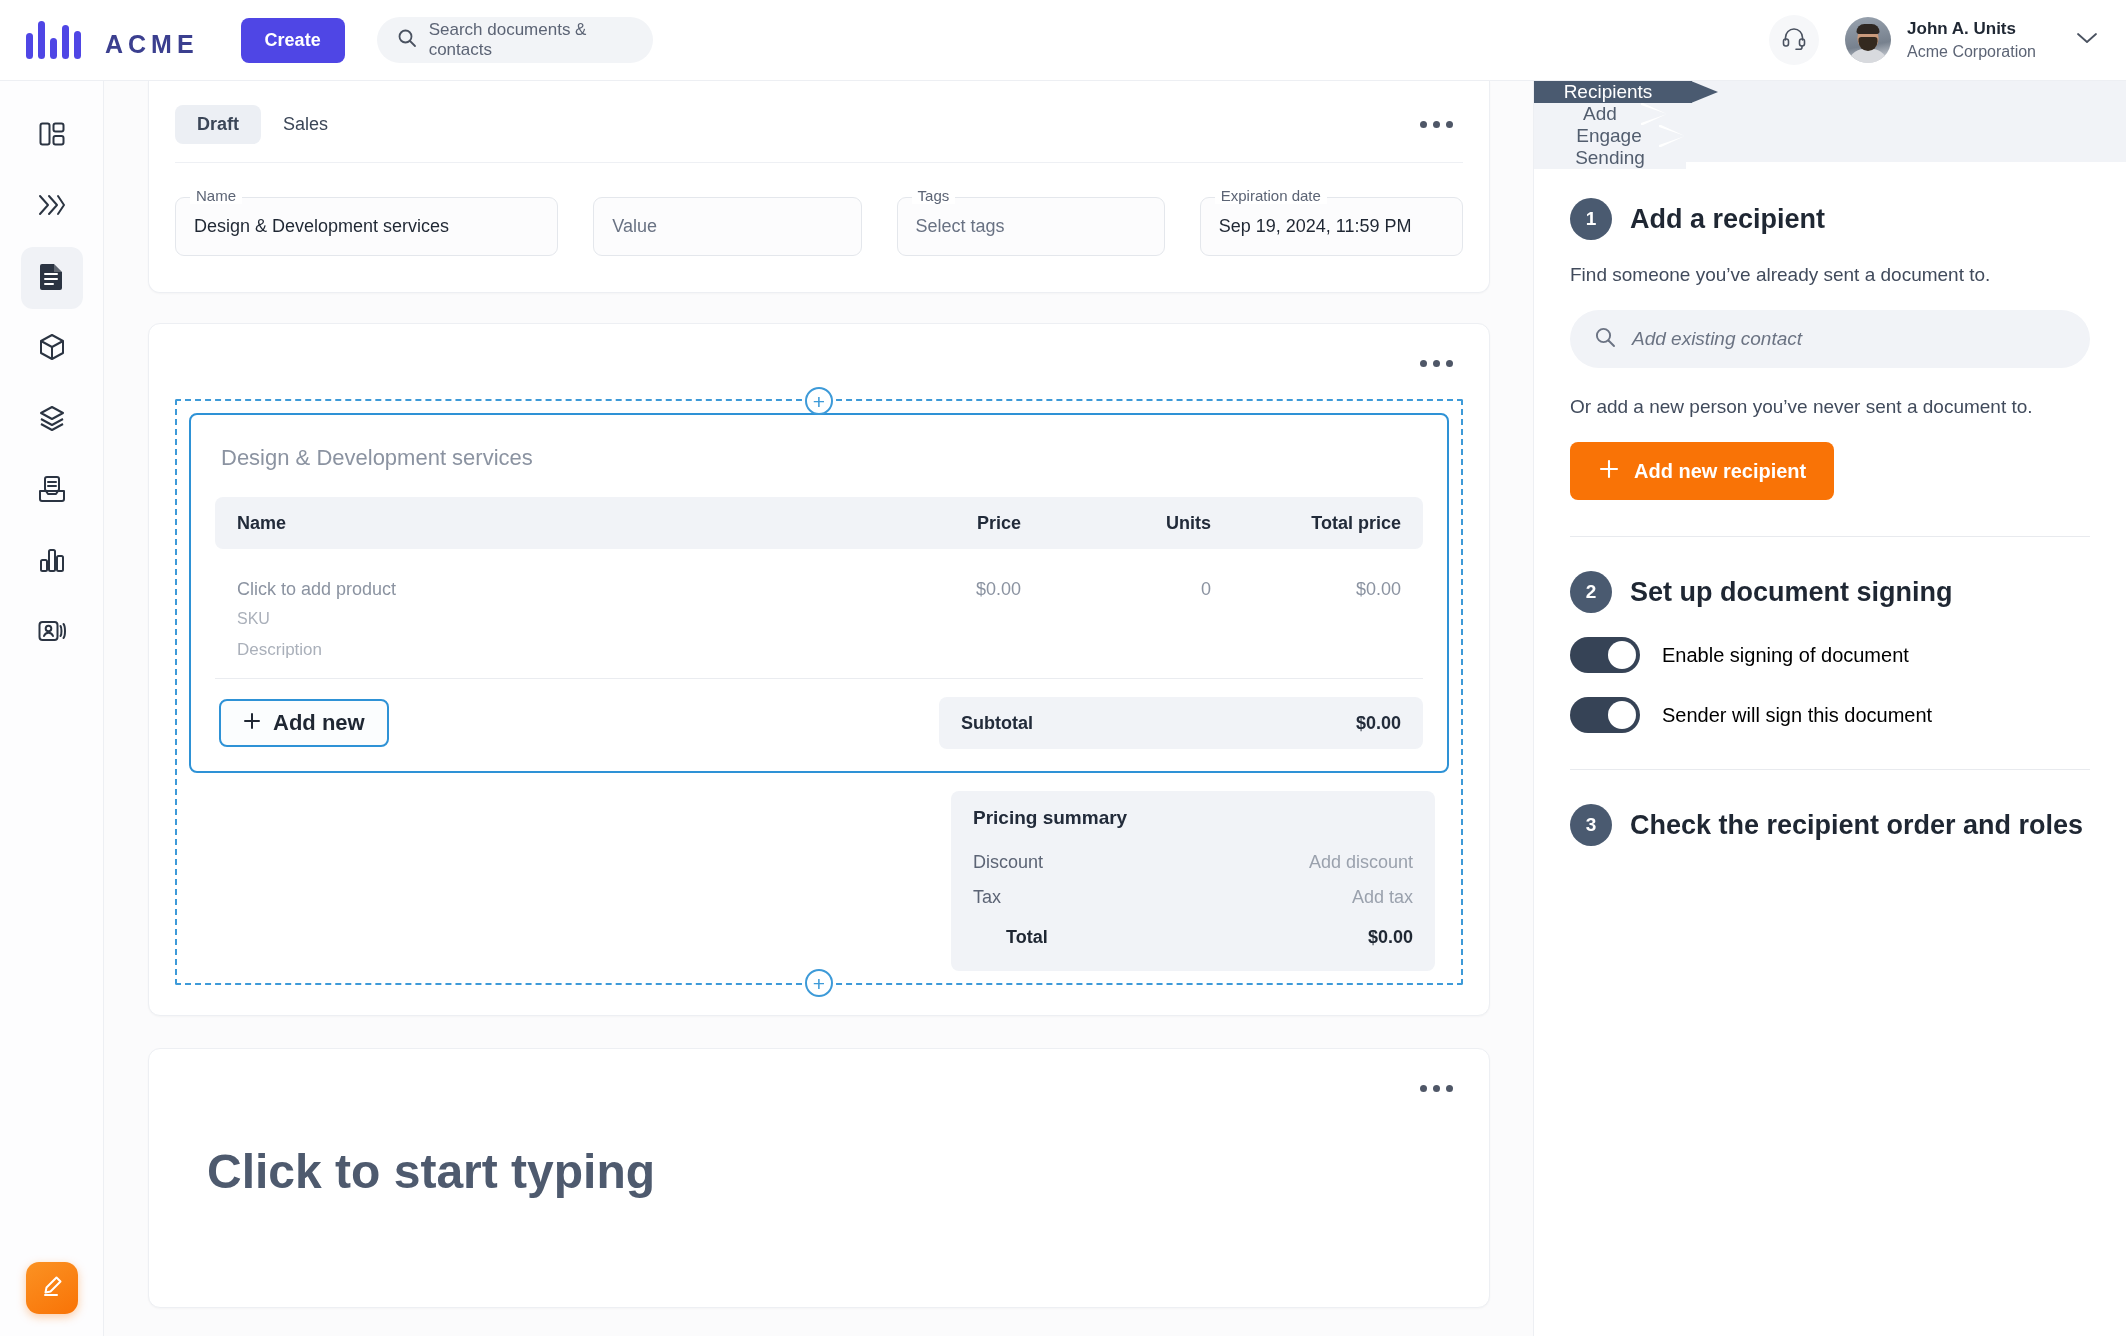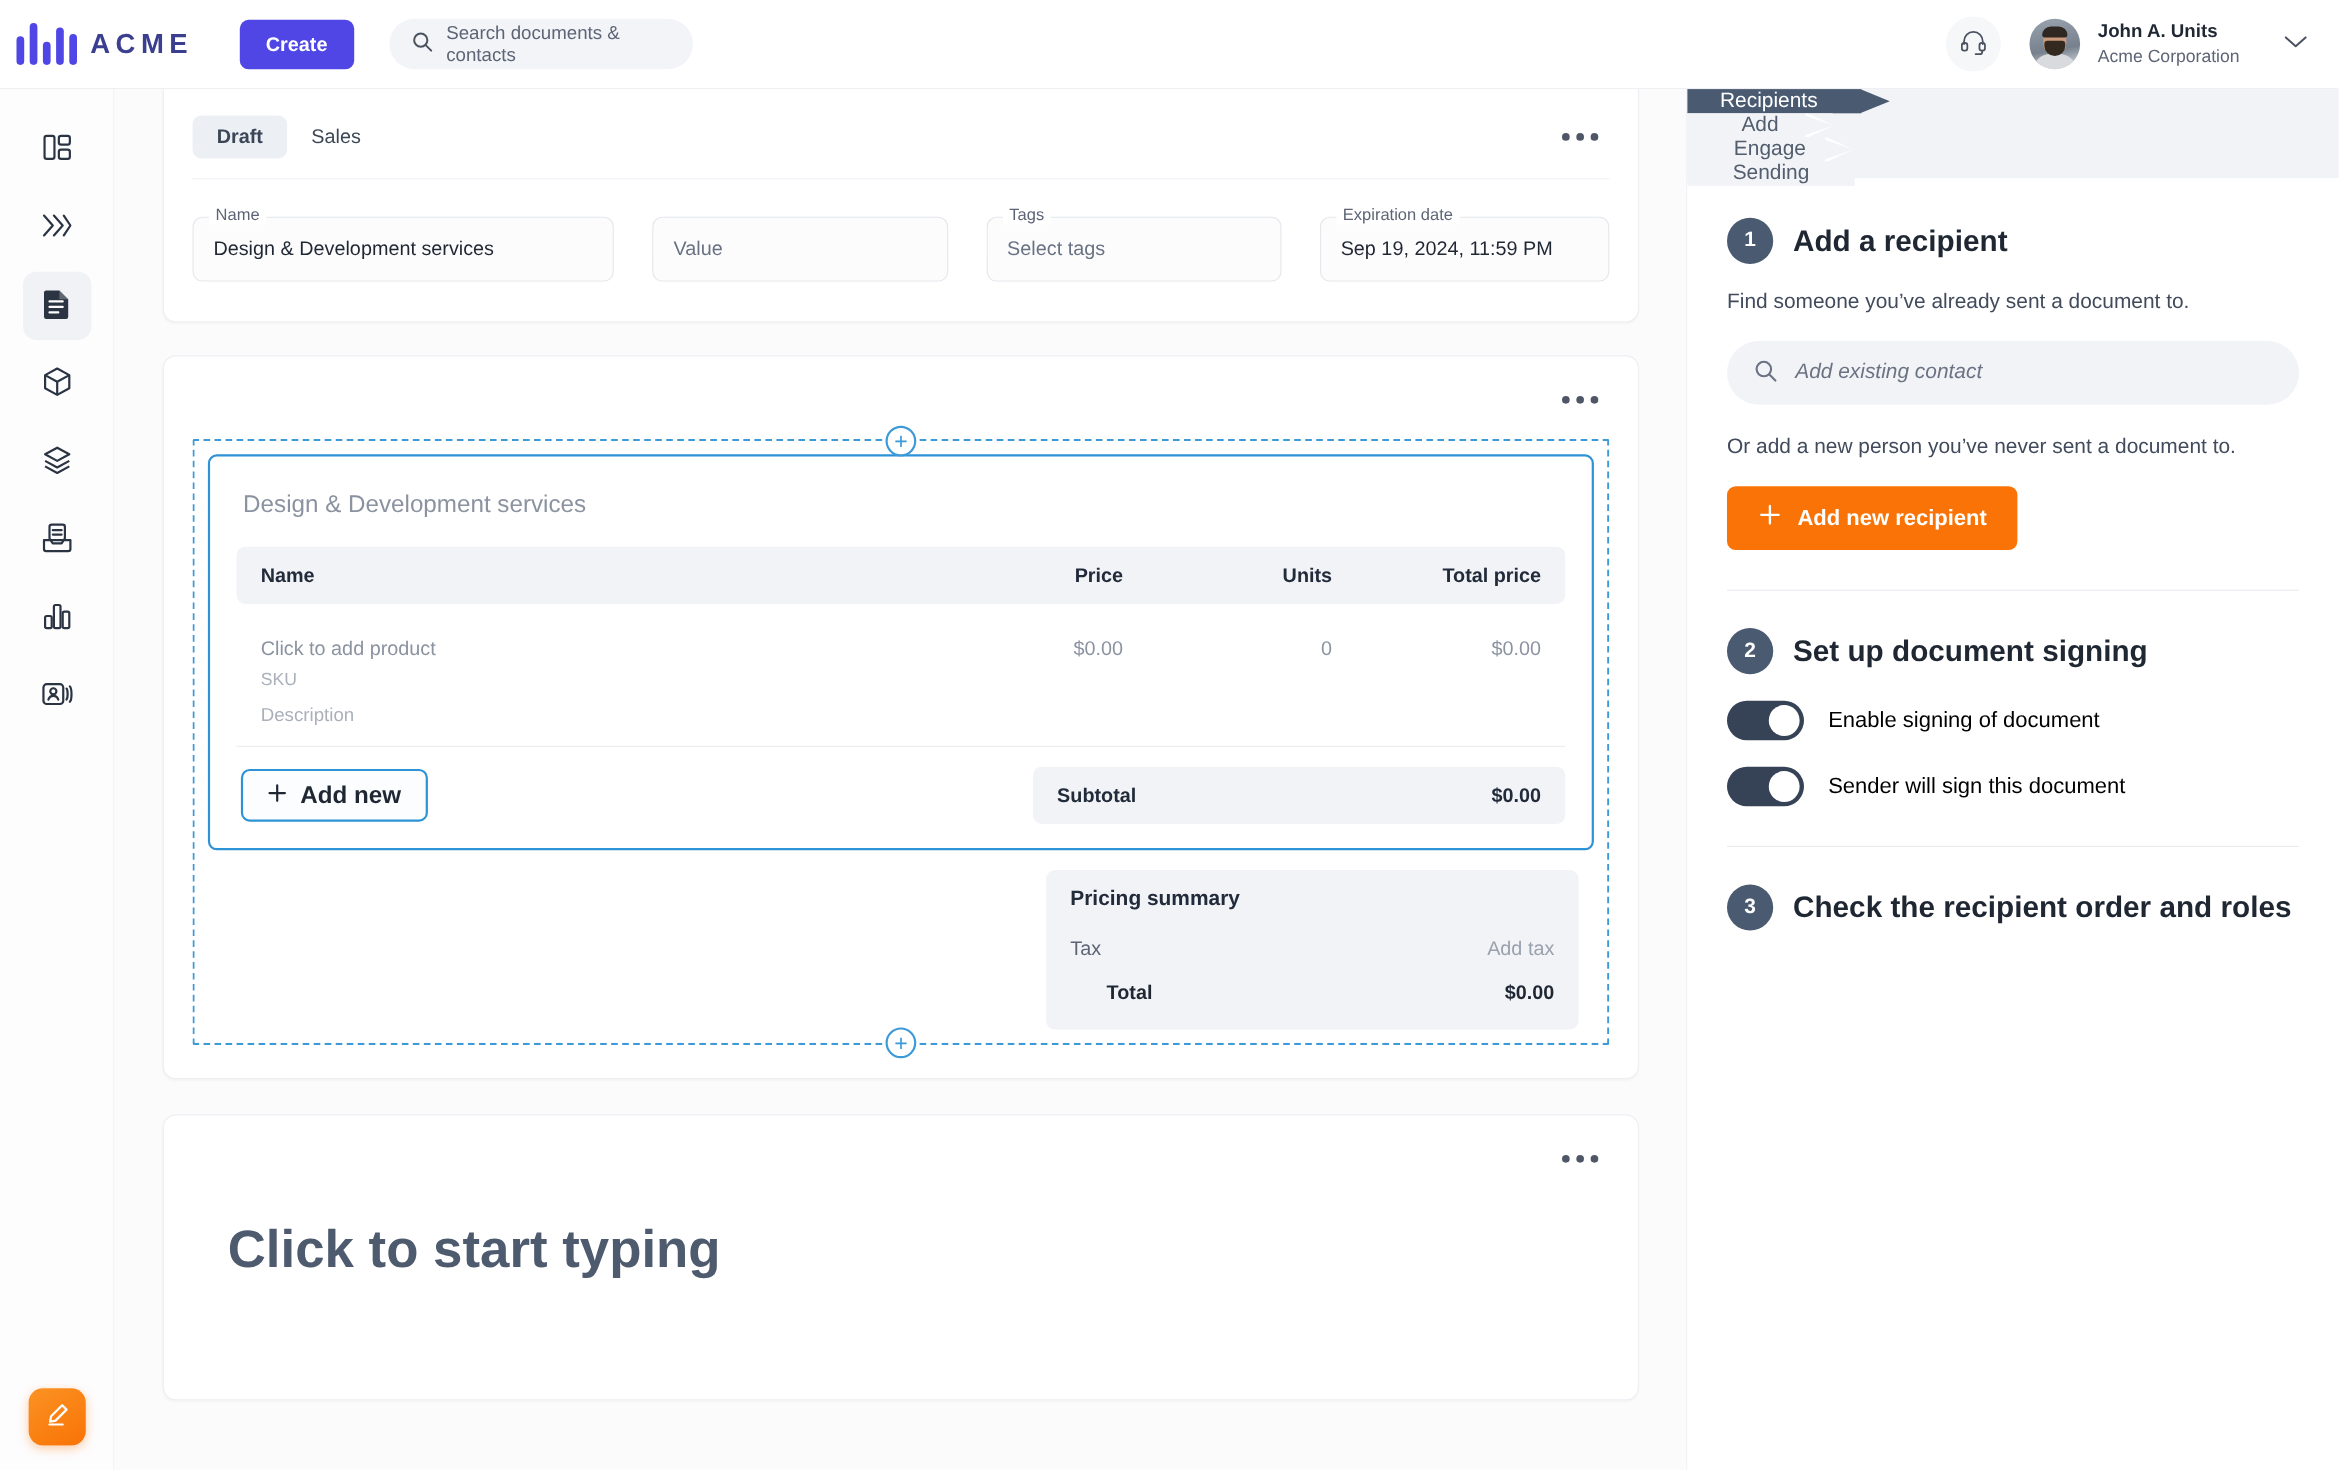--- a/index.html
+++ b/index.html
@@ -11,21 +11,21 @@
     color: #2f3947;
   }
 
   
   .topbar {
     position: absolute; top: 0; left: 0; width: 2126px; height: 81px;
     background: #ffffff;
     border-bottom: 1px solid #edeff3;
     display: flex; align-items: center;
   }
-  .logo-wrap { display: flex; align-items: center; margin-left: 15px; gap: 12px; }
+  .logo-wrap { display: flex; align-items: flex-end; margin-left: 26px; gap: 24px; }
   .logo-bars { display: flex; align-items: flex-end; gap: 5px; height: 38px; }
   .logo-bars i { display: block; width: 7px; border-radius: 4px; background: #4f46e5; }
   .logo-bars i:nth-child(1) { height: 26px; }
   .logo-bars i:nth-child(2) { height: 38px; }
   .logo-bars i:nth-child(3) { height: 21px; }
   .logo-bars i:nth-child(4) { height: 34px; }
   .logo-bars i:nth-child(5) { height: 28px; }
   .logo-text {
     font-size: 25px; font-weight: bold; letter-spacing: 5px; color: #3b3f8f;
   }
@@ -569,20 +569,24 @@
               <span>Subtotal</span>
               <span class="amt">$0.00</span>
             </div>
           </div>
         </div>
 
         <div class="pricing-wrap">
           <div class="pricing">
             <h4>Pricing summary</h4>
             <div class="price-row">
+              <span>Discount</span>
+              <span class="r">Add discount</span>
+            </div>
+            <div class="price-row">
               <span>Tax</span>
               <span class="r">Add tax</span>
             </div>
             <div class="price-row total">
               <span>Total</span>
               <span class="r">$0.00</span>
             </div>
           </div>
         </div>
       </div>

